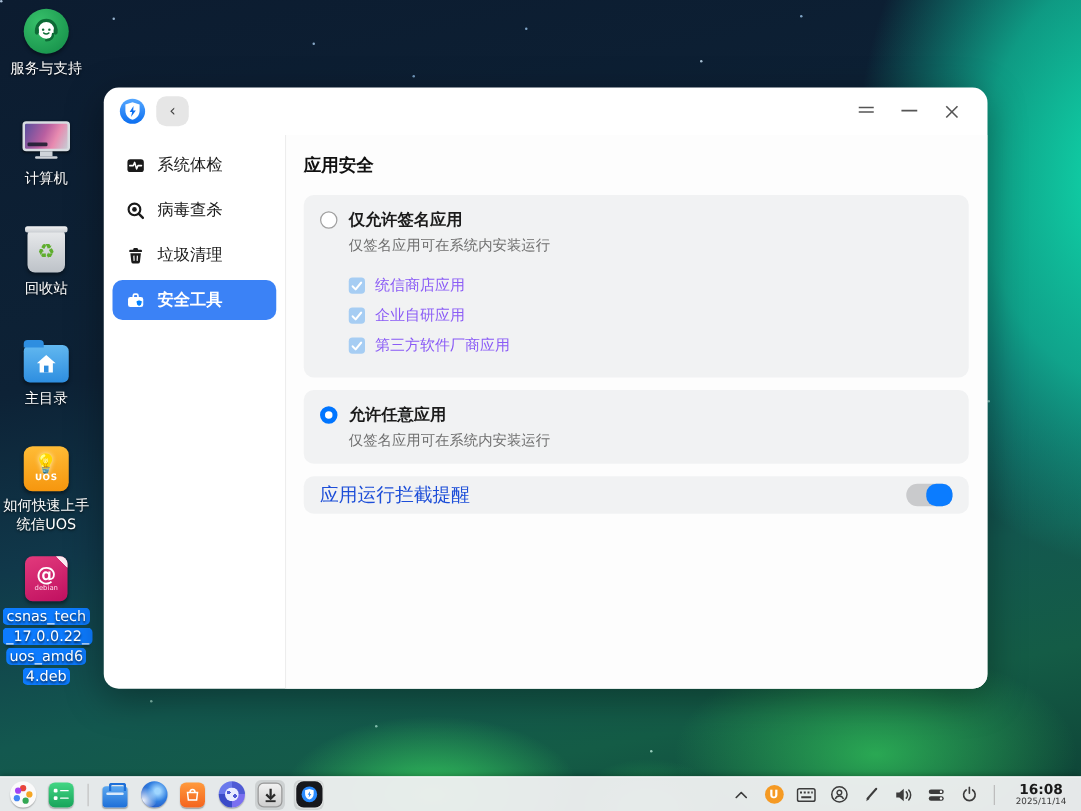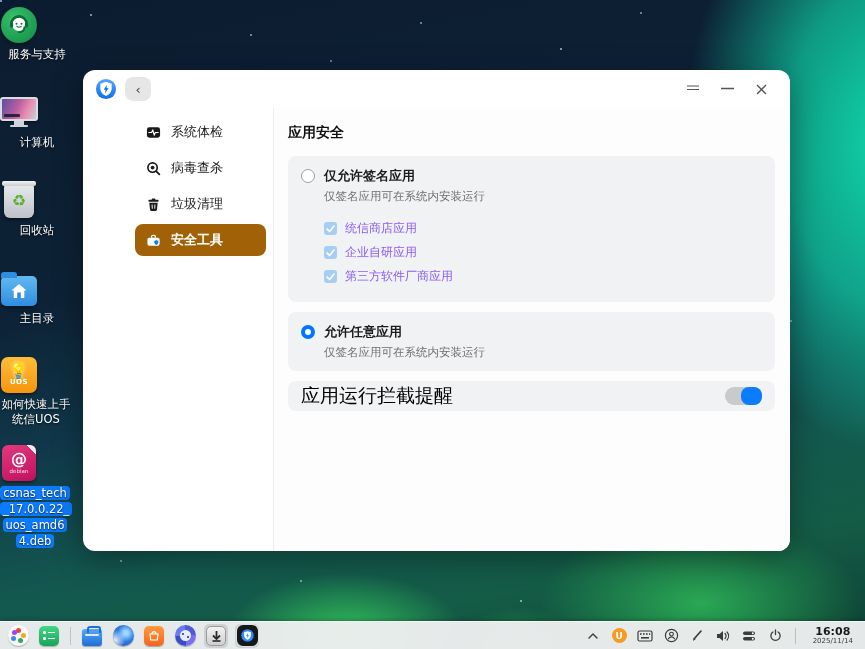--- a/index.html
+++ b/index.html
@@ -17,21 +17,21 @@
       linear-gradient(168deg, #0c1c30 0%, #0d2236 38%, #10384a 55%, #13584f 72%, #145c46 84%, #0d4034 100%);
   }
   .stars { position:absolute; width:2px; height:2px; border-radius:50%; background:#cfe6ff; opacity:.8;
     box-shadow: 90px 14px #b9d8f5, 250px 34px #a9cdee, 420px 22px #9cc5ea, 560px 48px #cde6fa,
       640px 12px #9cc5ea, 330px 60px #88b5dd, 160px 92px #7fa8cf, 470px 120px #9cc5ea,
       700px 90px #a9cdee, 760px 150px #cde6fa, 600px 200px #88b5dd, 790px 320px #9fd8d0,
       740px 470px #9fd8d0, 300px 580px #9fd8c8, 520px 600px #b8e8d8, 120px 560px #9fd8c8; }
 
   
   .desk-col { position:absolute; left:0; top:0; width:74px; }
-  .desk-item { position:absolute; width:74px; display:flex; flex-direction:column; }
+  .desk-item { position:absolute; width:74px; display:flex; flex-direction:column; align-items:center; }
   .desk-ic { width:38px; height:38px; display:flex; align-items:center; justify-content:center; }
   .desk-label { margin-top:3px; font-size:11.5px; color:#fff; text-align:center; line-height:15px;
     text-shadow:0 1px 2px rgba(0,0,0,.8); word-break:break-all; }
   .desk-label.selected span { background:#0c7bff; color:#fff; border-radius:4px; padding:0 3px;
     box-decoration-break:clone; -webkit-box-decoration-break:clone; line-height:16px; }
 
   .ic-service { width:36px; height:36px; border-radius:50%;
     background:radial-gradient(circle at 35% 30%, #37c06a, #128a46); position:relative; box-shadow:0 2px 3px rgba(0,0,0,.4); }
   .ic-service svg { position:absolute; inset:5px; }
   .ic-computer { position:relative; width:38px; height:32px; }
@@ -69,43 +69,43 @@
   .window { position:absolute; left:83px; top:70px; width:707px; height:481px; background:#ffffff;
     border-radius:12px; box-shadow:0 8px 30px rgba(0,0,0,.35); overflow:hidden; display:flex; flex-direction:column; }
   .titlebar { height:38px; display:flex; align-items:center; padding:0 12px; flex:0 0 auto; }
   .app-icon { width:22px; height:22px; }
   .back-btn { width:26px; height:24px; margin-left:8px; background:#e6e6e6; border-radius:8px;
     display:flex; align-items:center; justify-content:center; color:#444; font-size:13px; cursor:pointer; }
   .tb-spacer { flex:1; }
   .tb-btn { width:34px; height:24px; display:flex; align-items:center; justify-content:center; color:#555; cursor:pointer; }
   .tb-btn svg { display:block; }
 
-  .win-body { flex:1; display:flex; min-height:0;padding-left:45px; }
+  .win-body { flex:1; display:flex; min-height:0; }
   .sidebar { width:146px; flex:0 0 auto; padding:8px 7px 0 7px; border-right:1px solid #ededed; }
   .side-item { height:32px; margin-bottom:4px; display:flex; align-items:center; gap:10px;
     padding:0 10px; border-radius:8px; font-size:13px; color:#1a1a1a; cursor:pointer; }
   .side-item .si-ic { width:16px; height:16px; flex:0 0 auto; display:flex; align-items:center; justify-content:center; }
-  .side-item.selected { background:#a16207; color:#fff; font-weight:bold; }
+  .side-item.selected { background:#3b82f6; color:#fff; font-weight:bold; }
 
   .main { flex:1; background:#fdfdfd; padding:16px 15px 0 14px; }
   .page-title { font-size:14px; font-weight:bold; color:#101010; margin-bottom:14px; }
   .card { background:#f1f2f3; border-radius:8px; padding:11px 13px; }
   .card + .card { margin-top:10px; }
   .radio-row { display:flex; align-items:center; gap:9px; }
   .radio { width:14px; height:14px; border-radius:50%; background:#fff; border:1px solid #a0a0a0; flex:0 0 auto; }
   .radio.checked { border:4px solid #0075ff; }
   .opt-label { font-size:13px; font-weight:bold; color:#1c1c1c; }
   .opt-desc { font-size:11.5px; color:#6f6f6f; margin:4px 0 0 23px; }
   .chk-list { margin:16px 0 6px 23px; display:flex; flex-direction:column; gap:7px; }
   .chk-row { display:flex; align-items:center; gap:8px; }
   .checkbox { width:13px; height:13px; border-radius:3px; background:#a6cdf3; display:flex; align-items:center; justify-content:center; }
   .checkbox svg { display:block; }
   .chk-label { font-size:12px; color:#8b5cf6; }
   .toggle-card { height:30px; display:flex; align-items:center; justify-content:space-between; padding:0 13px; }
-  .toggle-label { font-size:19px; color:#000000; }
+  .toggle-label { font-size:15px; color:#1d4ed8; }
   .switch { width:37px; height:18px; border-radius:9px; background:#c9cacc; position:relative; cursor:pointer; }
   .switch .knob { position:absolute; right:0; top:0; width:21px; height:18px; border-radius:8px; background:#0b7cff; }
 
   
   .taskbar { position:absolute; left:0; right:0; bottom:0; height:28px;
     background:rgba(238,239,240,.96); border-top:1px solid rgba(255,255,255,.6);
     display:flex; align-items:center; padding:0 6px; box-shadow:0 -1px 4px rgba(0,0,0,.25); }
   .tb-left { display:flex; align-items:center; gap:7px; }
   .dock-ic { width:24px; height:24px; display:flex; align-items:center; justify-content:center; border-radius:5px; cursor:pointer; }
   .dock-ic.active { background:rgba(0,0,0,.10); }

